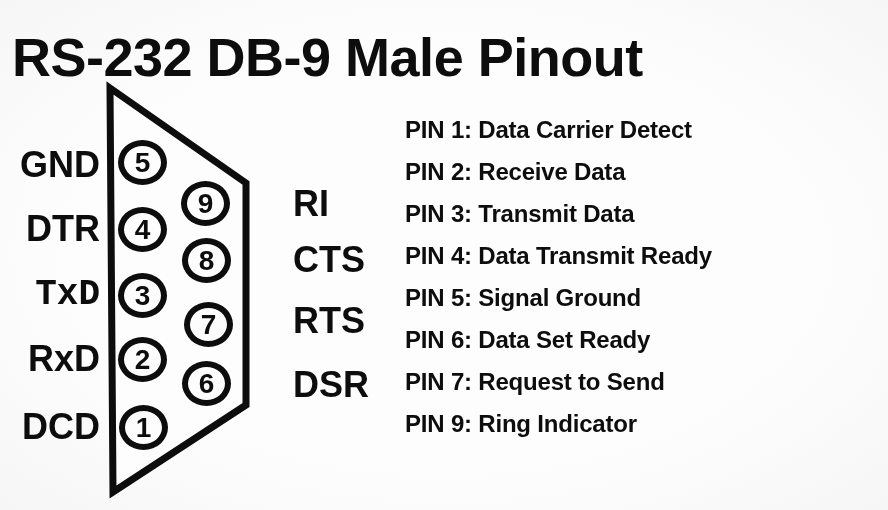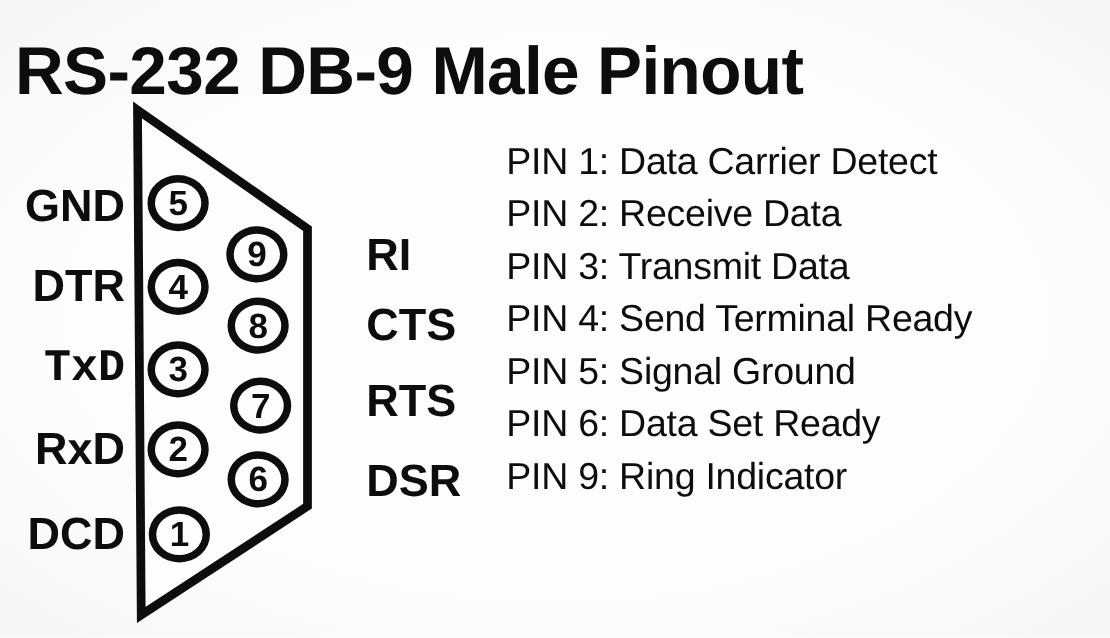--- a/index.html
+++ b/index.html
@@ -98,22 +98,22 @@
   .lbl-dsr { top: 370px; }
 
   .desc-list {
     position: absolute;
     left: 405px;
     top: 109px;
   }
   .desc-row {
     height: 42px;
     line-height: 42px;
-    font-size: 30px;
-    font-weight: normal;
+    font-size: 24px;
+    font-weight: bold;
     letter-spacing: -0.2px;
     white-space: nowrap;
   }
 </style>
 </head>
 <body>
 
 <div class="stage">
 
   <h1 class="title">RS-232 DB-9 Male Pinout</h1>
@@ -141,19 +141,20 @@
 
   <div class="siglabel right lbl-ri">RI</div>
   <div class="siglabel right lbl-cts">CTS</div>
   <div class="siglabel right lbl-rts">RTS</div>
   <div class="siglabel right lbl-dsr">DSR</div>
 
   <div class="desc-list">
     <div class="desc-row">PIN 1: Data Carrier Detect</div>
     <div class="desc-row">PIN 2: Receive Data</div>
     <div class="desc-row">PIN 3: Transmit Data</div>
-    <div class="desc-row">PIN 4: Send Terminal Ready</div>
+    <div class="desc-row">PIN 4: Data Transmit Ready</div>
     <div class="desc-row">PIN 5: Signal Ground</div>
     <div class="desc-row">PIN 6: Data Set Ready</div>
+    <div class="desc-row">PIN 7: Request to Send</div>
     <div class="desc-row">PIN 9: Ring Indicator</div>
   </div>
 
 </div>
 
 </body></html>

